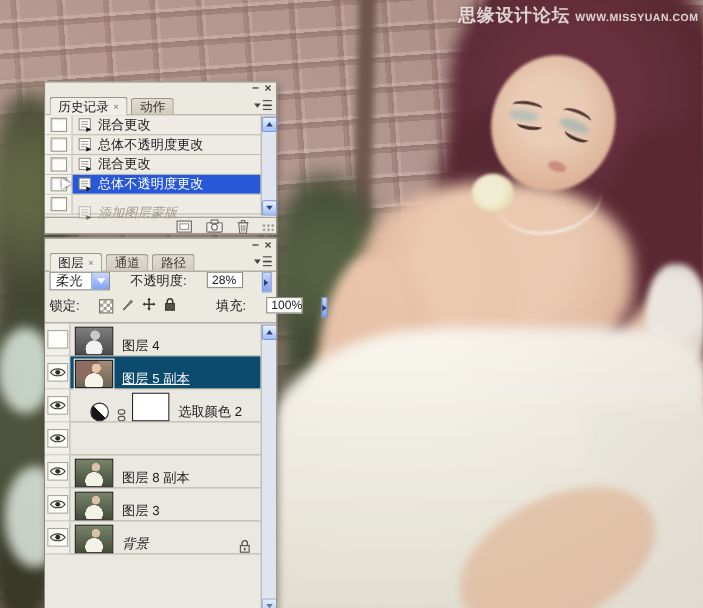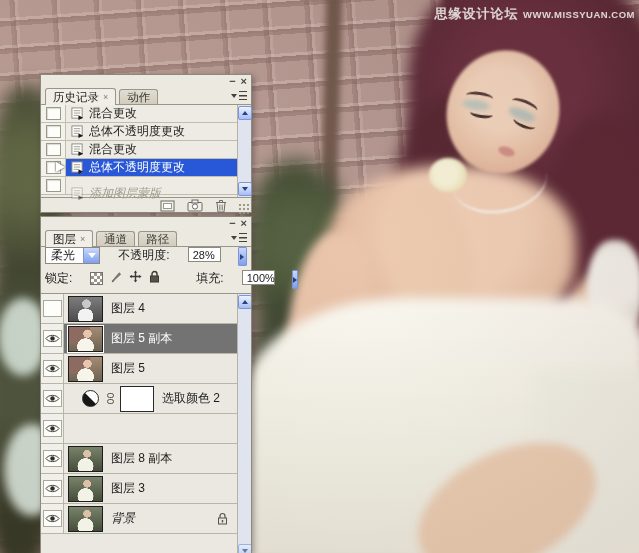--- a/index.html
+++ b/index.html
@@ -52,21 +52,21 @@
   .hairflower{left:587px;top:240px;width:56px;height:98px;border-radius:45%;filter:blur(3px);
     background:radial-gradient(circle at 45% 40%, #f5f3ed 40%, #cdcbc2 85%);}
   .dress{left:241px;top:298px;width:405px;height:265px;border-radius:40% 18% 0 0;filter:blur(6px);
     background:linear-gradient(#fbfaf2, #eff1e3);}
   .dress2{left:535px;top:372px;width:130px;height:190px;filter:blur(6px);background:#f2f3e8;}
   .leg{left:412px;top:452px;width:190px;height:112px;border-radius:50%;filter:blur(4px);background:#edd0b5;transform:rotate(-26deg);}
   .wash{position:absolute;inset:0;pointer-events:none;
     background:radial-gradient(ellipse at 55% 45%, rgba(255,240,230,.05), rgba(118,74,64,.16));}
   .watermark{position:absolute;top:4px;right:4px;color:rgba(255,255,255,.78);
     text-shadow:0 0 2px rgba(110,70,70,.8);font-weight:bold;white-space:nowrap;}
-  .wm-name{font-size:13px;letter-spacing:1px;}
+  .wm-name{font-size:16px;letter-spacing:1px;}
   .wm-url{font-size:9.5px;letter-spacing:.5px;}
   
   .panel{position:absolute;background:#ece9e1;border:1px solid #8b897e;
          box-shadow:2px 2px 6px rgba(40,30,30,.38);box-sizing:border-box;font-size:12px;color:#1c1c1c;}
   .titlebar{height:11px;display:flex;justify-content:flex-end;align-items:center;gap:5px;padding:1px 4px 0;}
   .winbtn{font-size:11px;line-height:9px;color:#4a4a44;font-weight:bold;cursor:default;}
   .tabs{display:flex;align-items:flex-end;height:17px;padding:0 4px;border-bottom:1px solid #98958a;}
   .tab{display:flex;align-items:center;gap:4px;height:14px;padding:0 7px;font-size:11.5px;
        background:linear-gradient(#e2ddd2,#d2ccbe);border:1px solid #98958a;border-bottom:none;
        border-radius:3px 3px 0 0;margin-right:3px;color:#3a3a34;white-space:nowrap;}
@@ -120,22 +120,22 @@
            background:linear-gradient(#c9d8fb,#7f9fef);display:flex;align-items:center;justify-content:center;margin-left:-1px;}
   .lockicons{display:flex;align-items:center;gap:7px;}
   .checker{width:11px;height:11px;border:1px solid #76746a;
     background-image:linear-gradient(45deg,#9a978b 25%,transparent 25%,transparent 75%,#9a978b 75%),
                      linear-gradient(45deg,#9a978b 25%,#fff 25%,#fff 75%,#9a978b 75%);
     background-size:6px 6px;background-position:0 0,3px 3px;}
   .llist{position:relative;border-top:1px solid #98958a;background:#eae8e0;height:265px;overflow:hidden;}
   .lrow{display:flex;align-items:stretch;height:30px;border-bottom:1px solid #b8b5a9;width:calc(100% - 14px);box-sizing:border-box;}
   .leye{width:22px;border-right:1px solid #b8b5a9;display:flex;align-items:center;justify-content:center;background:#f0efe9;}
   .eyebox{width:17px;height:15px;border:1px solid #aaa79b;background:#fdfdfa;display:flex;align-items:center;justify-content:center;}
-  .lbody{flex:1;display:flex;align-items:center;padding-left:4px;min-width:0;}
-  .lrow.sel .lbody{background:#737373;color:#fff;}
+  .lbody{flex:1;display:flex;align-items:flex-end;padding-left:4px;min-width:0;}
+  .lrow.sel .lbody{background:#0c4a6e;color:#fff;text-decoration:underline;}
   .thumb{width:33px;height:24px;border:1px solid #1d1d1d;flex:none;}
   .lrow.sel .thumb{box-shadow:0 0 0 1px #fff;}
   .thumb-gray{background:
     radial-gradient(circle at 50% 80%, #f2f2f2 0 30%, transparent 31%),
     radial-gradient(circle at 53% 28%, #c9c9c9 0 17%, transparent 18%),
     linear-gradient(#7d7d7d,#4c4c4c);}
   .thumb-warm{background:
     radial-gradient(circle at 50% 82%, #f7f5ea 0 32%, transparent 33%),
     radial-gradient(circle at 56% 28%, #e8c6ae 0 16%, transparent 17%),
     radial-gradient(circle at 28% 18%, #8d6b60 0 38%, transparent 40%),
@@ -410,34 +410,20 @@
                 <circle cx="8" cy="5.5" r="2.4" fill="#2e2e28"></circle>
               </svg>
             </span>
           </div>
         <div class="lbody">
             <span class="thumb thumb-warm"></span>
           <span class="lname">图层 5 副本</span>
           </div>
       </div>
 
-      <div class="lrow">
-        <div class="leye">
-            <span class="eyebox">
-              <svg width="15" height="11" viewBox="0 0 16 11">
-                <path d="M1 5.5 C4 1 12 1 15 5.5 C12 10 4 10 1 5.5 Z" fill="#f8f8f4" stroke="#3c3c34"></path>
-                <circle cx="8" cy="5.5" r="2.4" fill="#2e2e28"></circle>
-              </svg>
-            </span>
-          </div>
-        <div class="lbody">
-            <span class="thumb thumb-warm"></span>
-          <span class="lname">图层 5</span>
-          </div>
-      </div>
 
       <div class="lrow">
         <div class="leye">
             <span class="eyebox">
               <svg width="15" height="11" viewBox="0 0 16 11">
                 <path d="M1 5.5 C4 1 12 1 15 5.5 C12 10 4 10 1 5.5 Z" fill="#f8f8f4" stroke="#3c3c34"></path>
                 <circle cx="8" cy="5.5" r="2.4" fill="#2e2e28"></circle>
               </svg>
             </span>
           </div>

